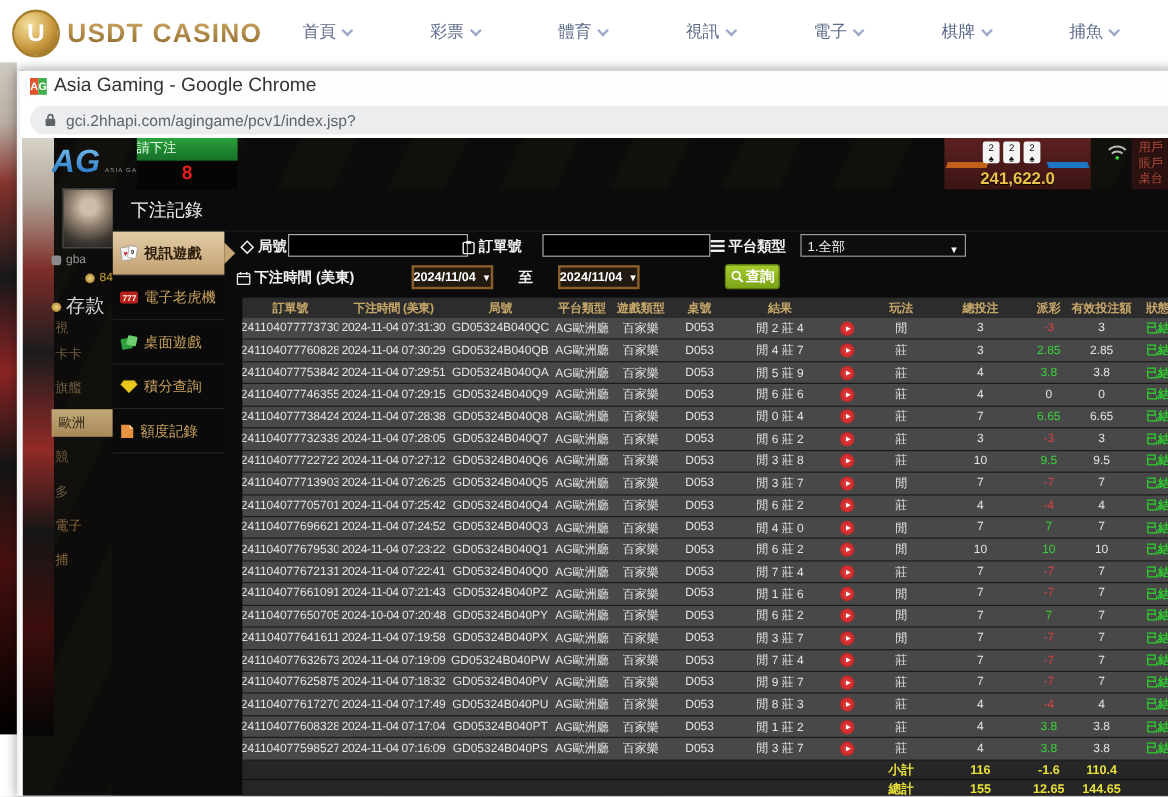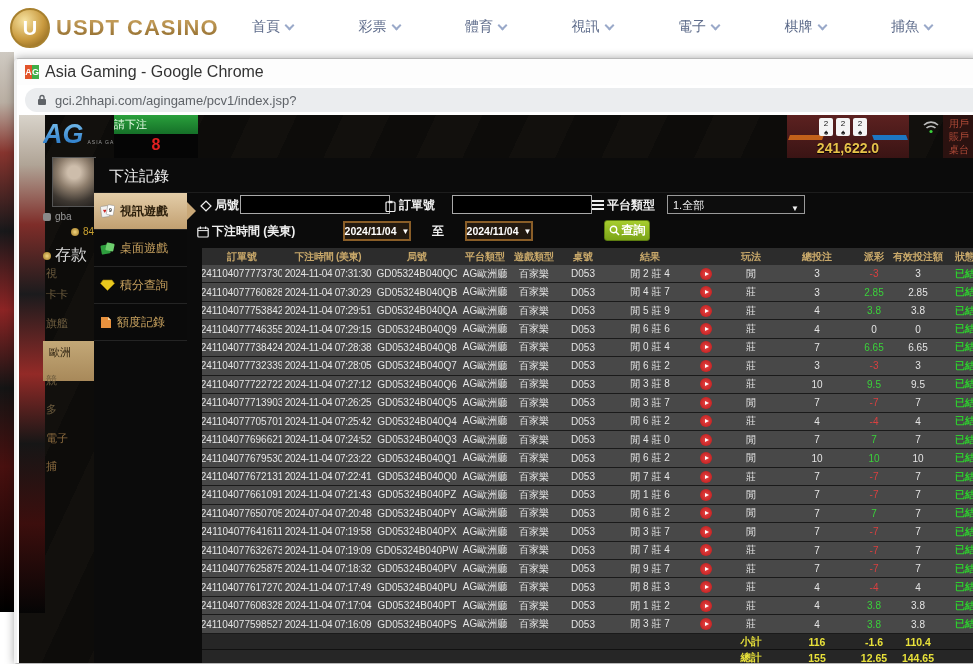--- a/index.html
+++ b/index.html
@@ -52,21 +52,21 @@
     font-size:11px; line-height:19px; }
   #bet-box .bn { height:24px; background:#050505; color:#e02020; font-weight:bold; font-size:16px;
     text-align:center; line-height:22px; }
   #avatar { position:absolute; left:33px; top:42px; width:44px; height:50px; border:1px solid #555;
     background:radial-gradient(circle at 50% 30%, #cdbdab 16%, #8d7d6c 42%, #3e3832 75%, #23201d 100%); }
   .ag-user { position:absolute; left:24px; color:#9a9a9a; font-size:10px; display:flex; gap:4px; align-items:center; }
   .coin-dot { width:8px; height:8px; border-radius:50%; background:radial-gradient(#f2d47e,#9a7420); display:inline-block; }
   .gray-dot { width:8px; height:8px; border-radius:2px; background:#8a8a8a; display:inline-block; }
   .menu-frag { position:absolute; left:27px; width:52px; color:#6d5c3e; font-size:11px; }
   .menu-frag.hl { left:24px; width:56px; background:linear-gradient(180deg,#c3a877,#a8895a);
-    color:#2a1f0e; padding:4px 0 21px 6px; }
+    color:#2a1f0e; padding:4px 0 4px 6px; }
   #cards-tile { position:absolute; left:768px; top:0; width:122px; height:43px;
     background:linear-gradient(180deg,#5c2120,#3a1414); overflow:hidden; }
   #cards-row { position:absolute; left:32px; top:3px; display:flex; gap:3px; }
   .mini-card { width:14px; height:18px; background:#f4f4f4; border-radius:2px; color:#111;
     font-size:8px; text-align:center; line-height:9px; padding-top:1px; }
   .bar-orange { position:absolute; left:2px; top:20px; width:34px; height:5px; background:#c2611a; transform:skewX(-20deg); }
   .bar-blue { position:absolute; right:2px; top:20px; width:34px; height:5px; background:#1d76c2; transform:skewX(20deg); }
   #jackpot { position:absolute; left:0; right:0; top:25px; text-align:center; color:#e8c34a;
     font-weight:bold; font-size:14px; text-shadow:0 1px 1px #000; }
   #wifi-wrap { position:absolute; left:903px; top:4px; }
@@ -260,20 +260,29 @@
                   <rect x="1" y="2" width="8" height="11" rx="1" fill="#f2f2f2" stroke="#888" stroke-width=".5" transform="rotate(-8 5 7)"></rect>
                   <text x="3" y="9" font-size="6" fill="#c22">♥</text>
                   <rect x="7" y="1" width="7" height="10" rx="1" fill="#fff" stroke="#888" stroke-width=".5" transform="rotate(10 10 6)"></rect>
                   <text x="9" y="8" font-size="5" fill="#222">9</text>
                 </svg>
             </span>
             <span>視訊遊戲</span>
           </div>
           <div class="side-item">
             <span>
+              <svg width="15" height="12" viewBox="0 0 15 12">
+                  <rect x="0" y="1" width="15" height="10" rx="2" fill="#b82020"></rect>
+                  <text x="2" y="9" font-size="7" fill="#ffd" font-weight="bold">777</text>
+                </svg>
+            </span>
+            <span>電子老虎機</span>
+          </div>
+          <div class="side-item">
+            <span>
               <svg width="15" height="13" viewBox="0 0 15 13">
                   <rect x="1" y="3" width="9" height="9" rx="1" fill="#2e9e3e" transform="rotate(-10 5 7)"></rect>
                   <rect x="6" y="1" width="8" height="8" rx="1" fill="#6ecf6e" transform="rotate(12 10 5)"></rect>
                 </svg>
             </span>
             <span>桌面遊戲</span>
           </div>
           <div class="side-item">
             <span>
               <svg width="15" height="12" viewBox="0 0 15 12">
@@ -633,21 +642,21 @@
                   </div>
                   <div class="td c9">閒</div>
                   <div class="td c10">7</div>
                   <div class="td c11 neg">-7</div>
                   <div class="td c12">7</div>
                   <div class="td c13 stat">已結</div>
                 </div>
 
                 <div class="trow">
                   <div class="td c1">241104077650705</div>
-                  <div class="td c2">2024-07-04 07:20:48</div>
+                  <div class="td c2">2024-10-04 07:20:48</div>
                   <div class="td c3">GD05324B040PY</div>
                   <div class="td c4">AG歐洲廳</div>
                   <div class="td c5">百家樂</div>
                   <div class="td c6">D053</div>
                   <div class="td c7">閒 6 莊 2</div>
                   <div class="td c8">
                     <span class="play-btn">
                       <span class="play-tri"></span>
                     </span>
                   </div>

